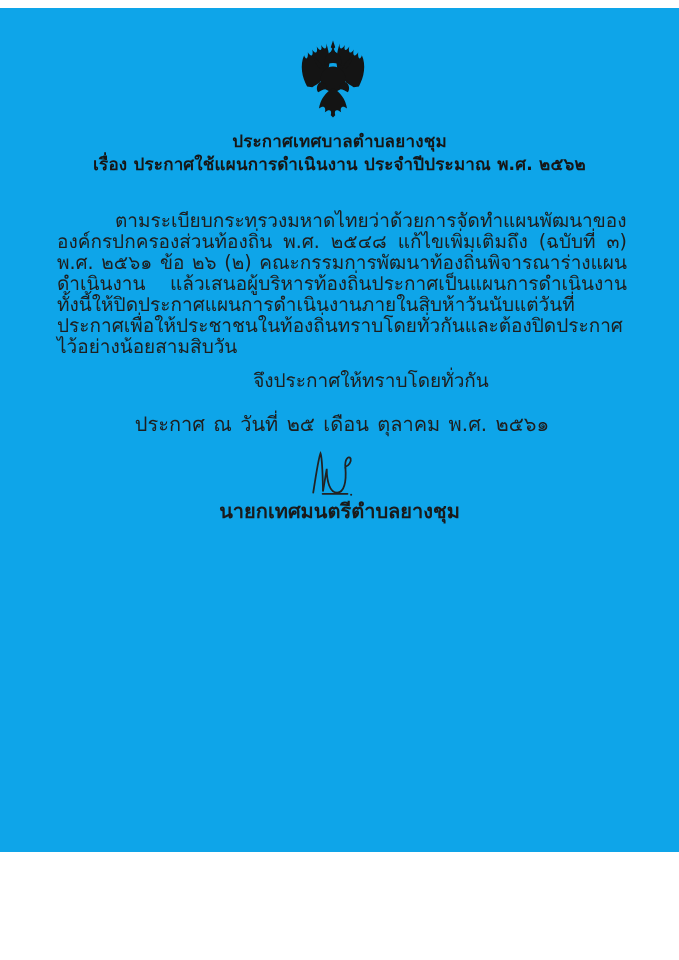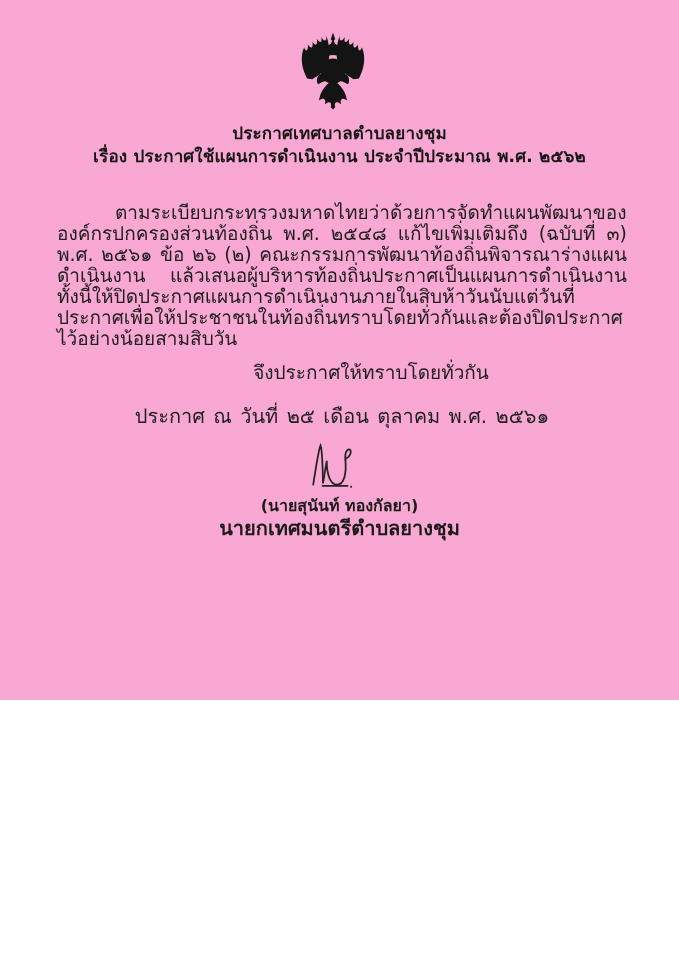--- a/index.html
+++ b/index.html
@@ -1,22 +1,22 @@
 <!DOCTYPE html>
 <html><head>
 <meta charset="utf-8">
 <style>
   * { margin: 0; padding: 0; box-sizing: border-box; }
   html, body { background: #ffffff; }
   .page {
     position: relative;
     width: 679px;
-    height: 700px;
-    margin: 0 auto;
-    background: #f9a8d4;
+    height: 844px;
+    margin: 8px auto;
+    background: #0ea5e9;
     font-family: "DejaVu Sans", "Liberation Sans", sans-serif;
     color: #1b1b1b;
     overflow: hidden;
   }
   .emblem-wrap {
     width: 74px;
     height: 82px;
     margin: 30px auto 0;
     transform: translateX(-7px);
   }
@@ -128,20 +128,19 @@
 
         <path d="M14.5,43 L18,22 C18,34 21,45 28,45 C35,45 37,34 36,21"></path>
 
         <path d="M36,21 C35,13 39,9 41,12 C42,15 39,19 36,20"></path>
 
         <path d="M14,46 L38,46"></path>
 
         <circle cx="41.5" cy="47" r="1" fill="#222222" stroke="none"></circle>
       </svg>
     </div>
-    <div class="signer-name">(นายสุนันท์ ทองกัลยา)</div>
     <div class="signer-title">นายกเทศมนตรีตำบลยางชุม</div>
   </div>
 
   <div class="speck speck-1"></div>
   <div class="speck speck-2"></div>
 
 </div>
 
 </body></html>

